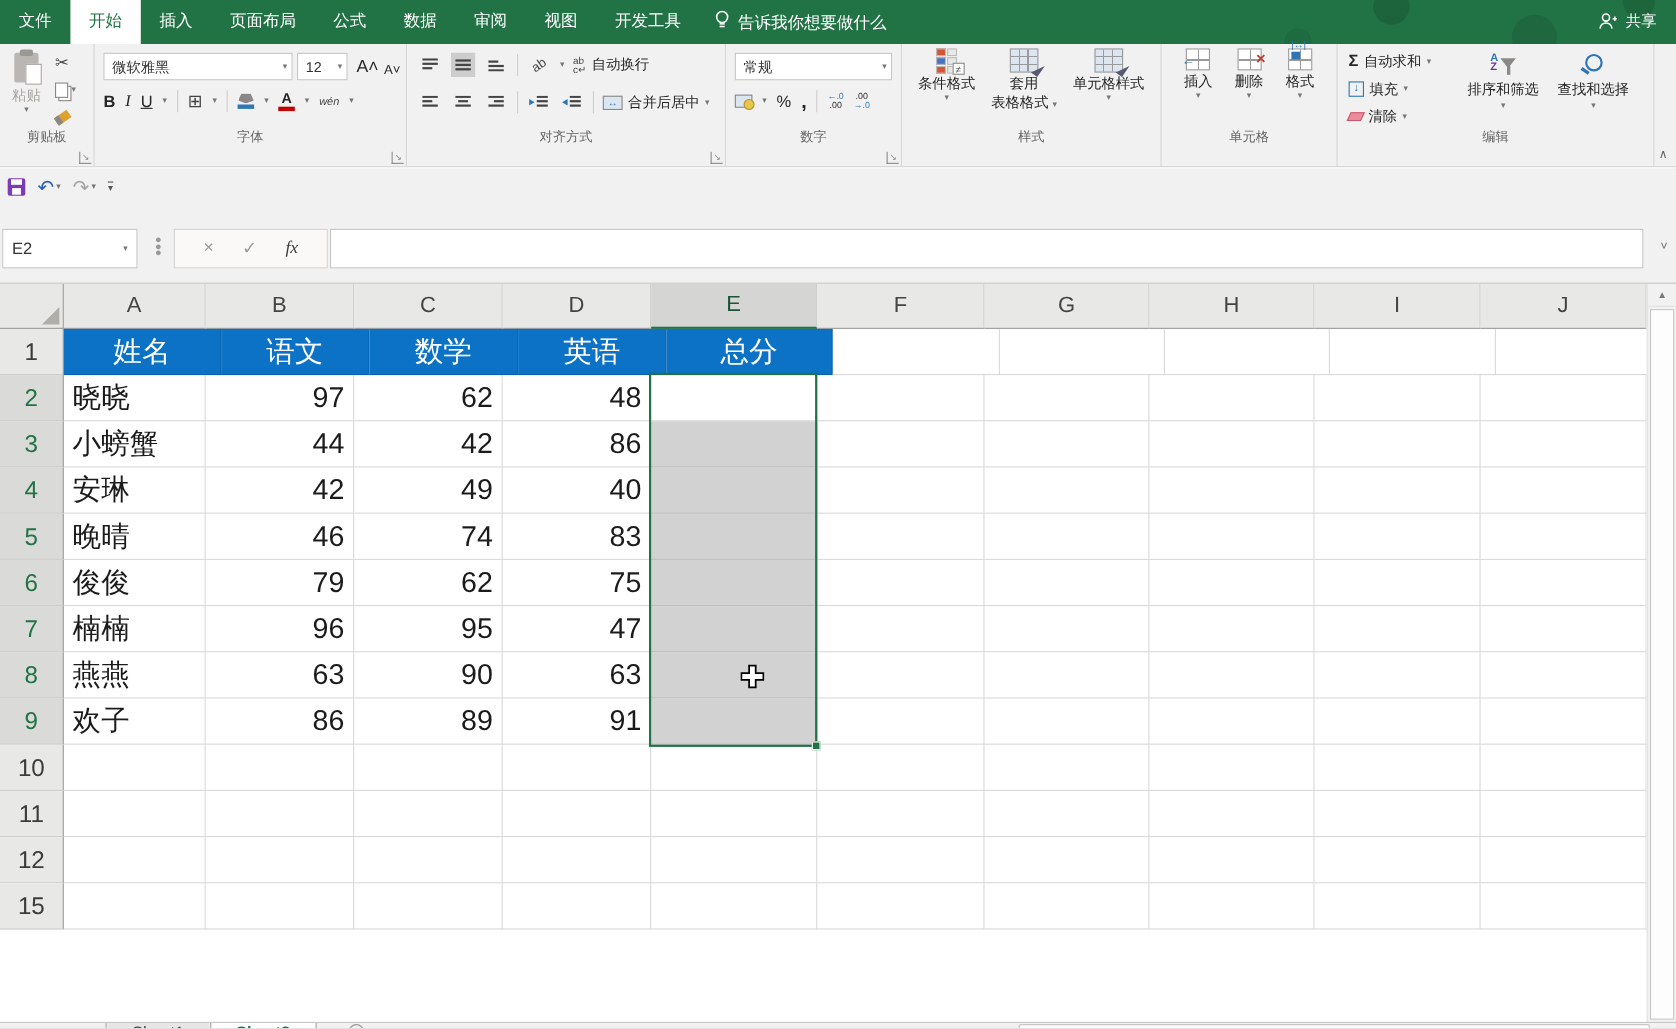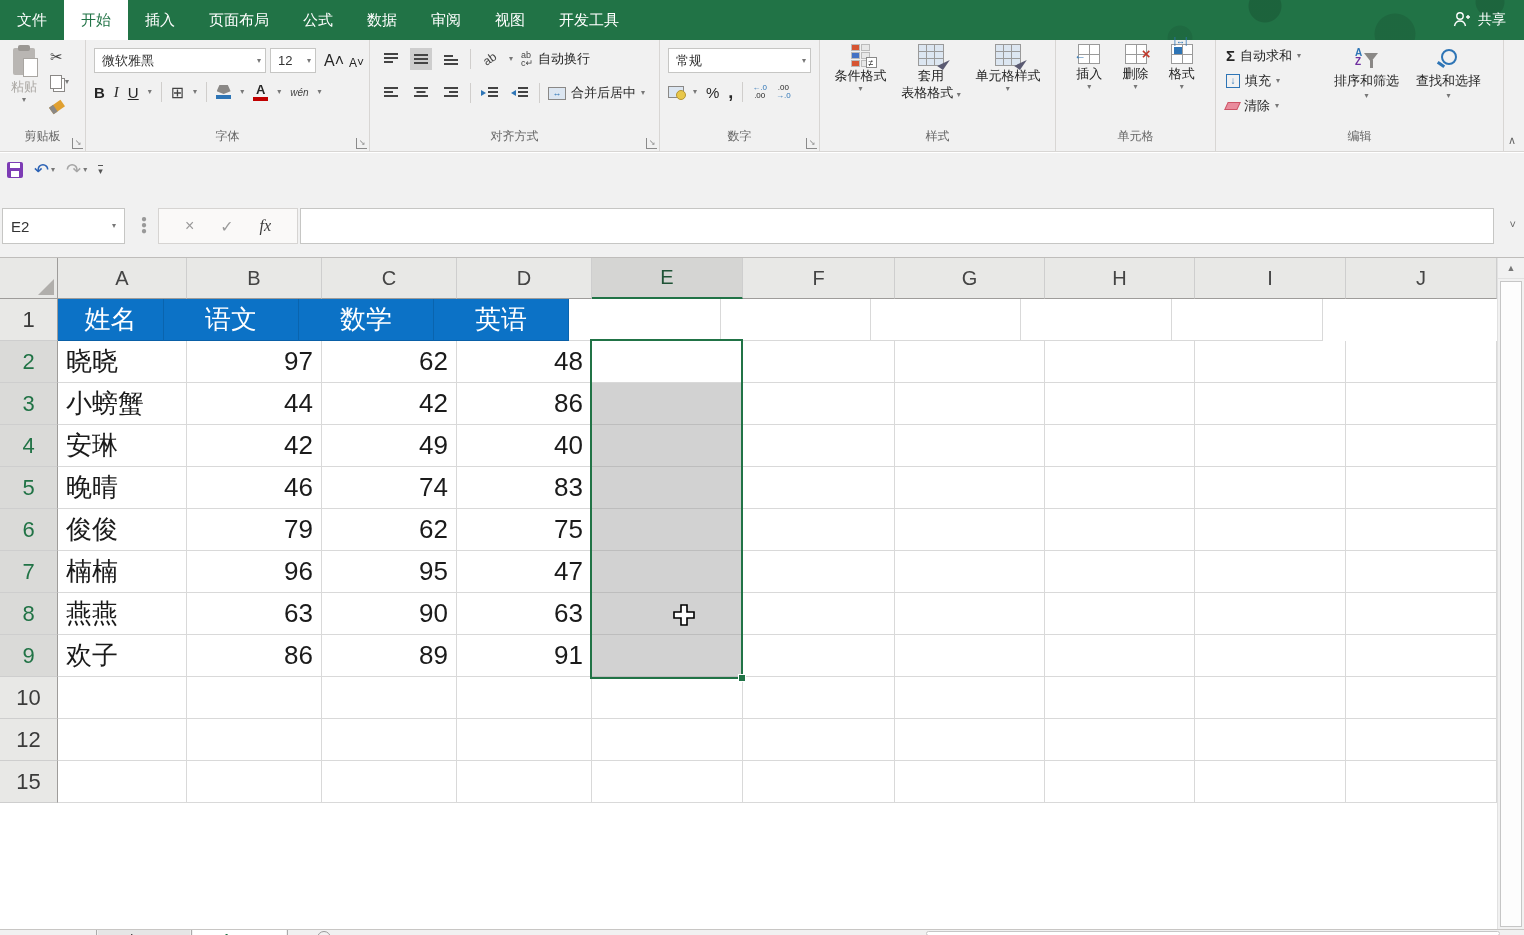--- a/index.html
+++ b/index.html
@@ -16,21 +16,21 @@
       radial-gradient(circle at 1180px 38px, rgba(0,0,0,.08) 0 12px, transparent 13px);
     display:flex; align-items:stretch; color:#fff; }
   .tab { padding:0 17px; line-height:40px; font-size:15px; white-space:nowrap; }
   .tab.active { background:#fff; color:#217346; }
   .tellme { display:flex; align-items:center; gap:8px; margin-left:14px; font-size:15px; }
   .share-btn { margin-left:auto; margin-right:18px; display:flex; align-items:center; gap:7px; font-size:14px; }
 
   
   .ribbon { position:absolute; top:40px; left:0; right:0; height:112px; background:#F1F1F1; border-bottom:1px solid #D8D6D4; display:flex; }
   .rgroup { position:relative; border-right:1px solid #D8D6D4; flex:none; }
-  .rgroup-label { position:absolute; bottom:6px; left:0; right:0; text-align:center; font-size:12px; color:#666; }
+  .rgroup-label { position:absolute; bottom:18px; left:0; right:0; text-align:center; font-size:12px; color:#666; }
   .launcher { position:absolute; right:2px; bottom:2px; width:11px; height:11px; border-left:1px solid #8a8a8a; border-bottom:1px solid #8a8a8a; font-size:8px; color:#8a8a8a; line-height:10px; text-align:center; }
   .dd { font-size:8px; color:#777; line-height:1; }
   .rbtn-lbl { font-size:13px; color:#262626; white-space:nowrap; }
 
   
   .g-clip { width:86px; }
   .paste-big { position:absolute; left:4px; top:8px; width:40px; text-align:center; }
   .clip-icon { width:22px; height:27px; margin:0 auto 3px; background:#b9b6b3; border-radius:2px; position:relative; }
   .clip-icon::before { content:""; position:absolute; left:5px; top:-3px; width:12px; height:6px; background:#9b9894; border-radius:2px; }
   .clip-icon::after { content:""; position:absolute; right:-3px; bottom:-2px; width:13px; height:17px; background:#fff; border:1px solid #a9a6a2; }
@@ -192,20 +192,30 @@
   <div class="titlebar">
     <div class="tab">文件</div>
     <div class="tab active">开始</div>
     <div class="tab">插入</div>
     <div class="tab">页面布局</div>
     <div class="tab">公式</div>
     <div class="tab">数据</div>
     <div class="tab">审阅</div>
     <div class="tab">视图</div>
     <div class="tab">开发工具</div>
+    <div class="tellme">
+      <span>
+        <svg width="13" height="18" viewBox="0 0 13 18">
+            <circle cx="6.5" cy="6.5" r="5" fill="none" stroke="#fff" stroke-width="1.4"></circle>
+            <rect x="4.2" y="12" width="4.6" height="1.4" fill="#fff"></rect>
+            <rect x="4.2" y="14.4" width="4.6" height="1.4" fill="#fff"></rect>
+          </svg>
+      </span>
+      <span>告诉我你想要做什么</span>
+    </div>
     <div class="share-btn">
       <span>
         <svg width="18" height="16" viewBox="0 0 18 16">
             <circle cx="7" cy="5" r="3.2" fill="none" stroke="#fff" stroke-width="1.4"></circle>
             <path d="M1.5 15 q1 -5 5.5 -5 q4.5 0 5.5 5" fill="none" stroke="#fff" stroke-width="1.4"></path>
             <path d="M13 6 h4 M15 4 v4" stroke="#fff" stroke-width="1.4"></path>
           </svg>
       </span>
       <span>共享</span>
     </div>
@@ -519,24 +529,25 @@
         <div class="g-colh" style="width: 135px;">D</div>
         <div class="g-colh sel" style="width: 151px;">E</div>
         <div class="g-colh" style="width: 152px;">F</div>
         <div class="g-colh" style="width: 150px;">G</div>
         <div class="g-colh" style="width: 150px;">H</div>
         <div class="g-colh" style="width: 151px;">I</div>
         <div class="g-colh" style="width: 151px;">J</div>
       </div>
       <div class="g-row">
         <div class="g-rowh">1</div>
-        <div class="g-cell hdr" style="width: 106px;">姓名</div>
+        <div class="g-cell hdr" style="width: 143px;">姓名</div>
         <div class="g-cell hdr" style="width: 135px;">语文</div>
         <div class="g-cell hdr" style="width: 135px;">数学</div>
         <div class="g-cell hdr" style="width: 135px;">英语</div>
+        <div class="g-cell hdr" style="width: 151px;">总分</div>
         <div class="g-cell" style="width: 152px;"></div>
         <div class="g-cell" style="width: 150px;"></div>
         <div class="g-cell" style="width: 150px;"></div>
         <div class="g-cell" style="width: 151px;"></div>
         <div class="g-cell" style="width: 151px;"></div>
       </div>
       <div class="g-row">
         <div class="g-rowh sel">2</div>
         <div class="g-cell name" style="width: 129px;">晓晓</div>
         <div class="g-cell num" style="width: 135px;">97</div>
@@ -635,20 +646,33 @@
         <div class="g-cell num" style="width: 135px;">91</div>
         <div class="g-cell sel-fill" style="width: 151px;"></div>
         <div class="g-cell" style="width: 152px;"></div>
         <div class="g-cell" style="width: 150px;"></div>
         <div class="g-cell" style="width: 150px;"></div>
         <div class="g-cell" style="width: 151px;"></div>
         <div class="g-cell" style="width: 151px;"></div>
       </div>
       <div class="g-row">
         <div class="g-rowh">10</div>
+        <div class="g-cell" style="width: 129px;"></div>
+        <div class="g-cell" style="width: 135px;"></div>
+        <div class="g-cell" style="width: 135px;"></div>
+        <div class="g-cell" style="width: 135px;"></div>
+        <div class="g-cell" style="width: 151px;"></div>
+        <div class="g-cell" style="width: 152px;"></div>
+        <div class="g-cell" style="width: 150px;"></div>
+        <div class="g-cell" style="width: 150px;"></div>
+        <div class="g-cell" style="width: 151px;"></div>
+        <div class="g-cell" style="width: 151px;"></div>
+      </div>
+      <div class="g-row">
+        <div class="g-rowh">11</div>
         <div class="g-cell" style="width: 129px;"></div>
         <div class="g-cell" style="width: 135px;"></div>
         <div class="g-cell" style="width: 135px;"></div>
         <div class="g-cell" style="width: 135px;"></div>
         <div class="g-cell" style="width: 151px;"></div>
         <div class="g-cell" style="width: 152px;"></div>
         <div class="g-cell" style="width: 150px;"></div>
         <div class="g-cell" style="width: 150px;"></div>
         <div class="g-cell" style="width: 151px;"></div>
         <div class="g-cell" style="width: 151px;"></div>

